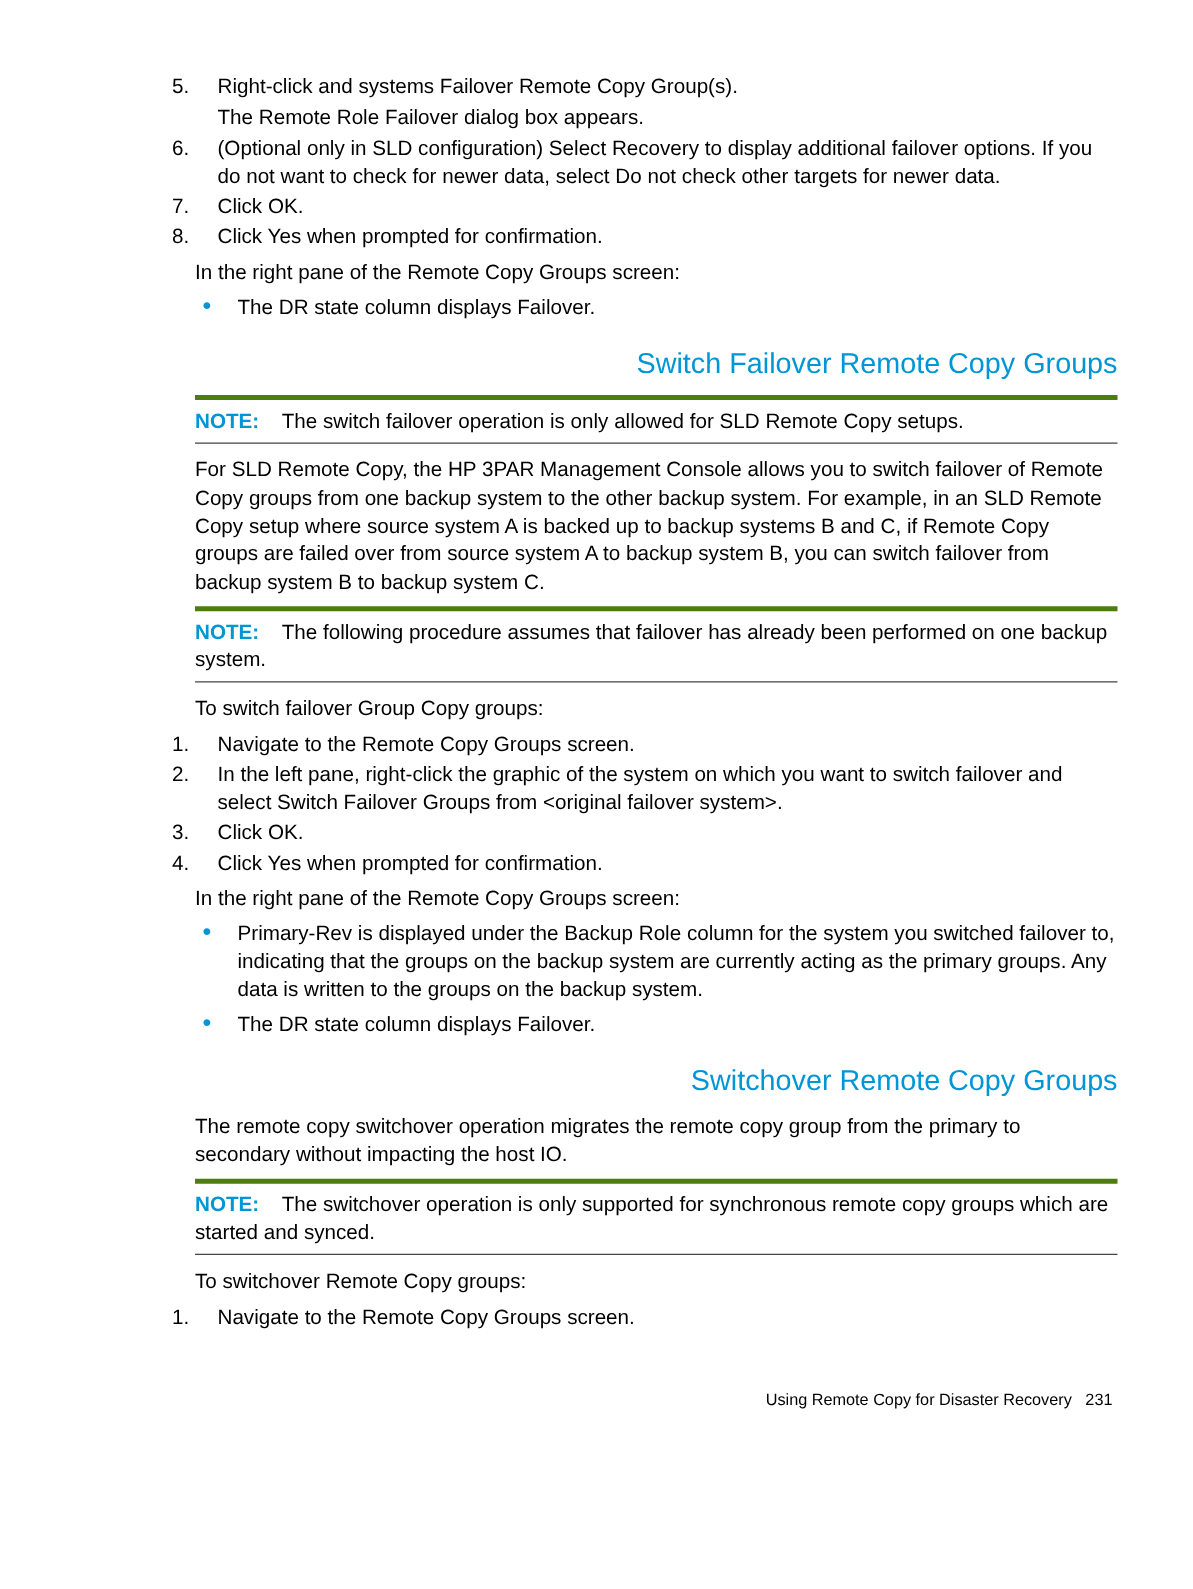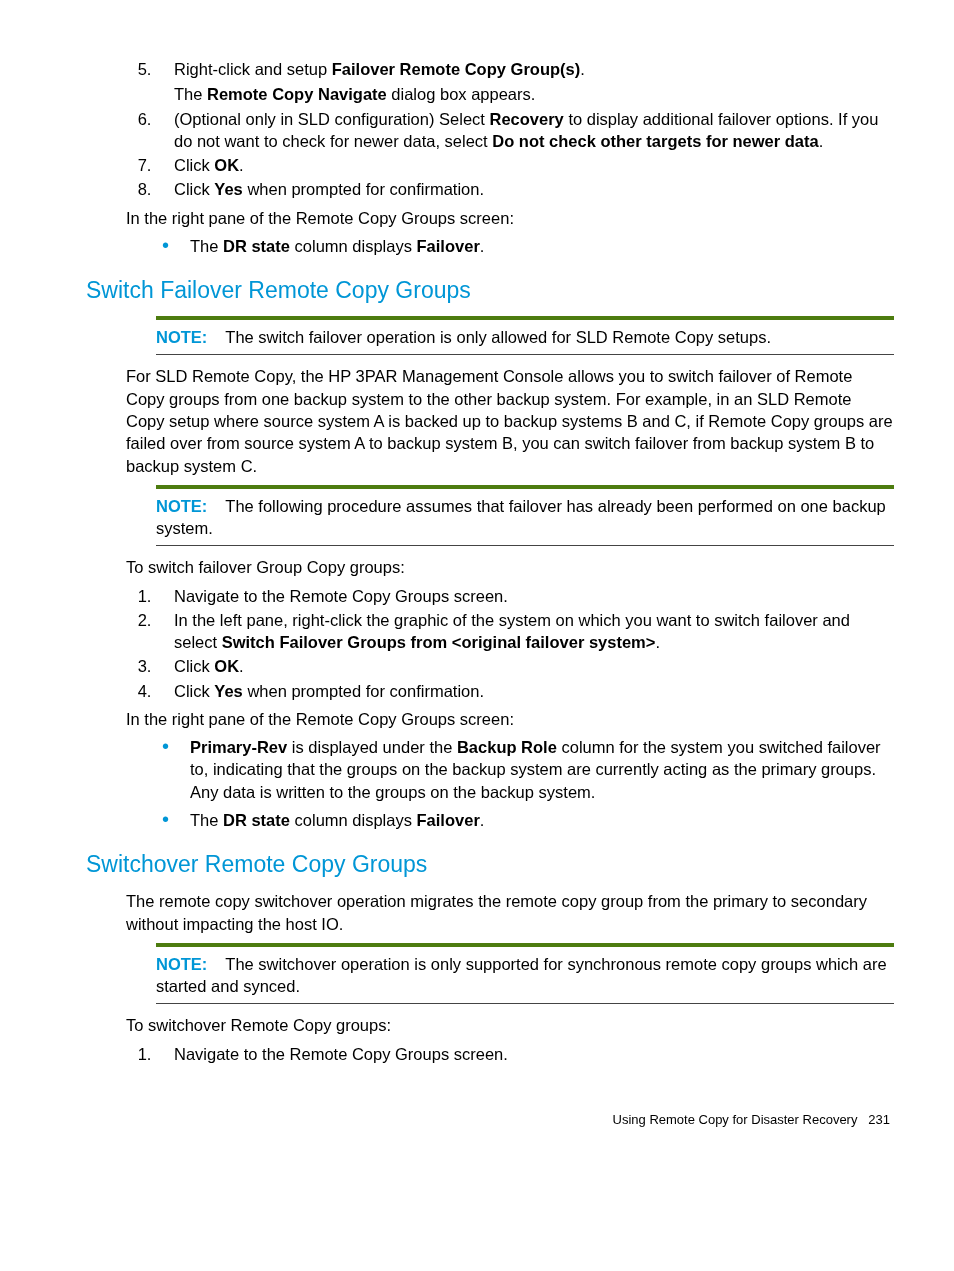--- a/index.html
+++ b/index.html
@@ -9,55 +9,56 @@
     color: #000;
     margin: 0;
     padding: 58px 60px 40px 86px;
     width: 954px;
     box-sizing: border-box;
   }
   .ol-main { padding-left: 70px; margin: 0; }
   .ol-main li { padding-left: 18px; margin-bottom: 2px; }
   .ol-main li::marker { font-size: 16.5px; }
   .step-sub { margin-top: 3px; }
-  .para { margin: 6px 0 6px 40px; }
+  .para { margin: 6px 0 6px 70px; }
   .ul-main { list-style: none; padding-left: 70px; margin: 4px 0; }
   .ul-main li { position: relative; padding-left: 34px; margin-bottom: 6px; }
   .ul-main li::before {
     content: "•"; position: absolute; left: 6px; top: 0;
     color: #0096d6; font-size: 20px; line-height: 1;
   }
   h2.section {
     color: #0096d6;
     font-weight: normal;
     font-size: 23px;
     margin: 18px 0 10px 0;
+    text-align: right;
   }
   .note-block {
     border-top: 4px solid #4d7c0f;
     border-bottom: 1px solid #444;
     margin: 8px 0 10px 70px;
     padding: 6px 0;
   }
   .note-label { color: #0096d6; font-weight: bold; margin-right: 18px; }
-  b { font-weight: bold; }
+  b { font-weight: normal; }
   .footer {
     text-align: right;
     font-size: 13px;
     margin-top: 46px;
     padding-right: 4px;
   }
 </style>
 </head>
 <body>
 
 <ol class="ol-main" start="5">
   <li>
-    <span>Right-click and setup </span><b>Failover Remote Copy Group(s)</b><span>.</span>
-    <div class="step-sub"><span>The </span><b>Remote Copy Navigate</b><span> dialog box appears.</span></div>
+    <span>Right-click and systems </span><b>Failover Remote Copy Group(s)</b><span>.</span>
+    <div class="step-sub"><span>The </span><b>Remote Role Failover</b><span> dialog box appears.</span></div>
   </li>
   <li>
     <span>(Optional only in SLD configuration) Select </span><b>Recovery</b><span> to display additional failover options. If you do not want to check for newer data, select </span><b>Do not check other targets for newer data</b><span>.</span>
   </li>
   <li>
     <span>Click </span><b>OK</b><span>.</span>
   </li>
   <li>
     <span>Click </span><b>Yes</b><span> when prompted for confirmation.</span>
   </li>

